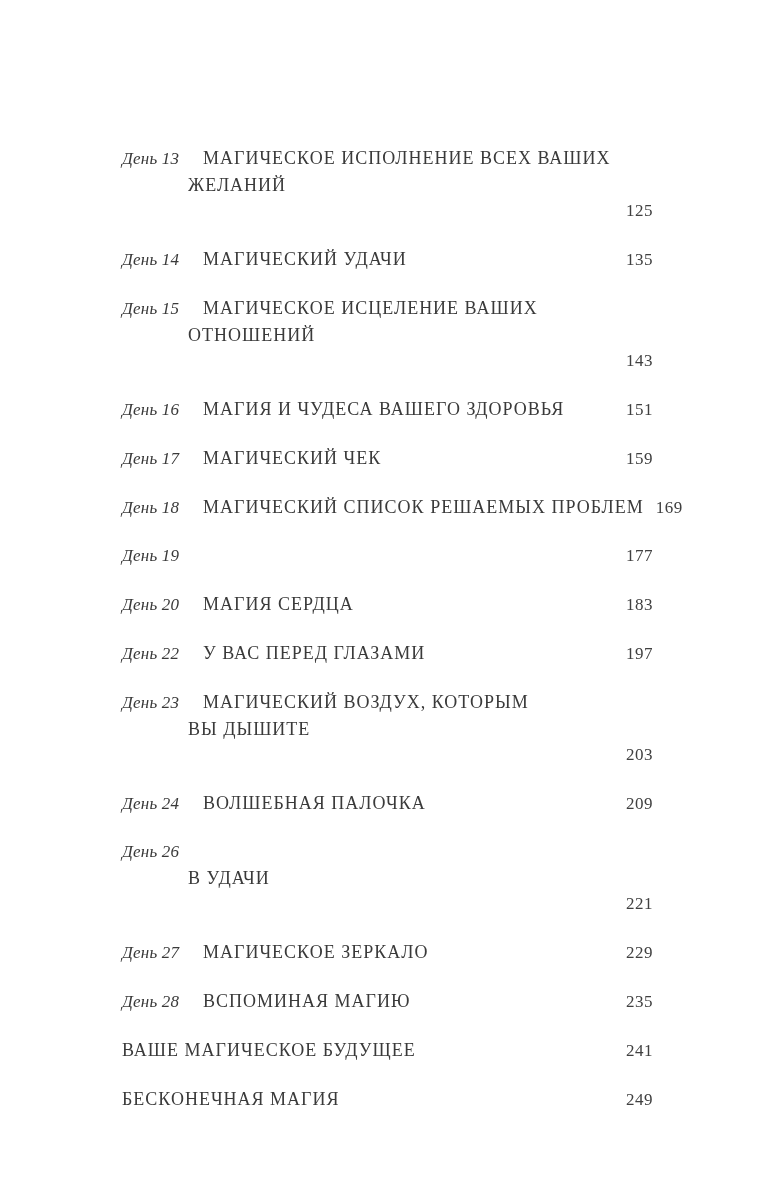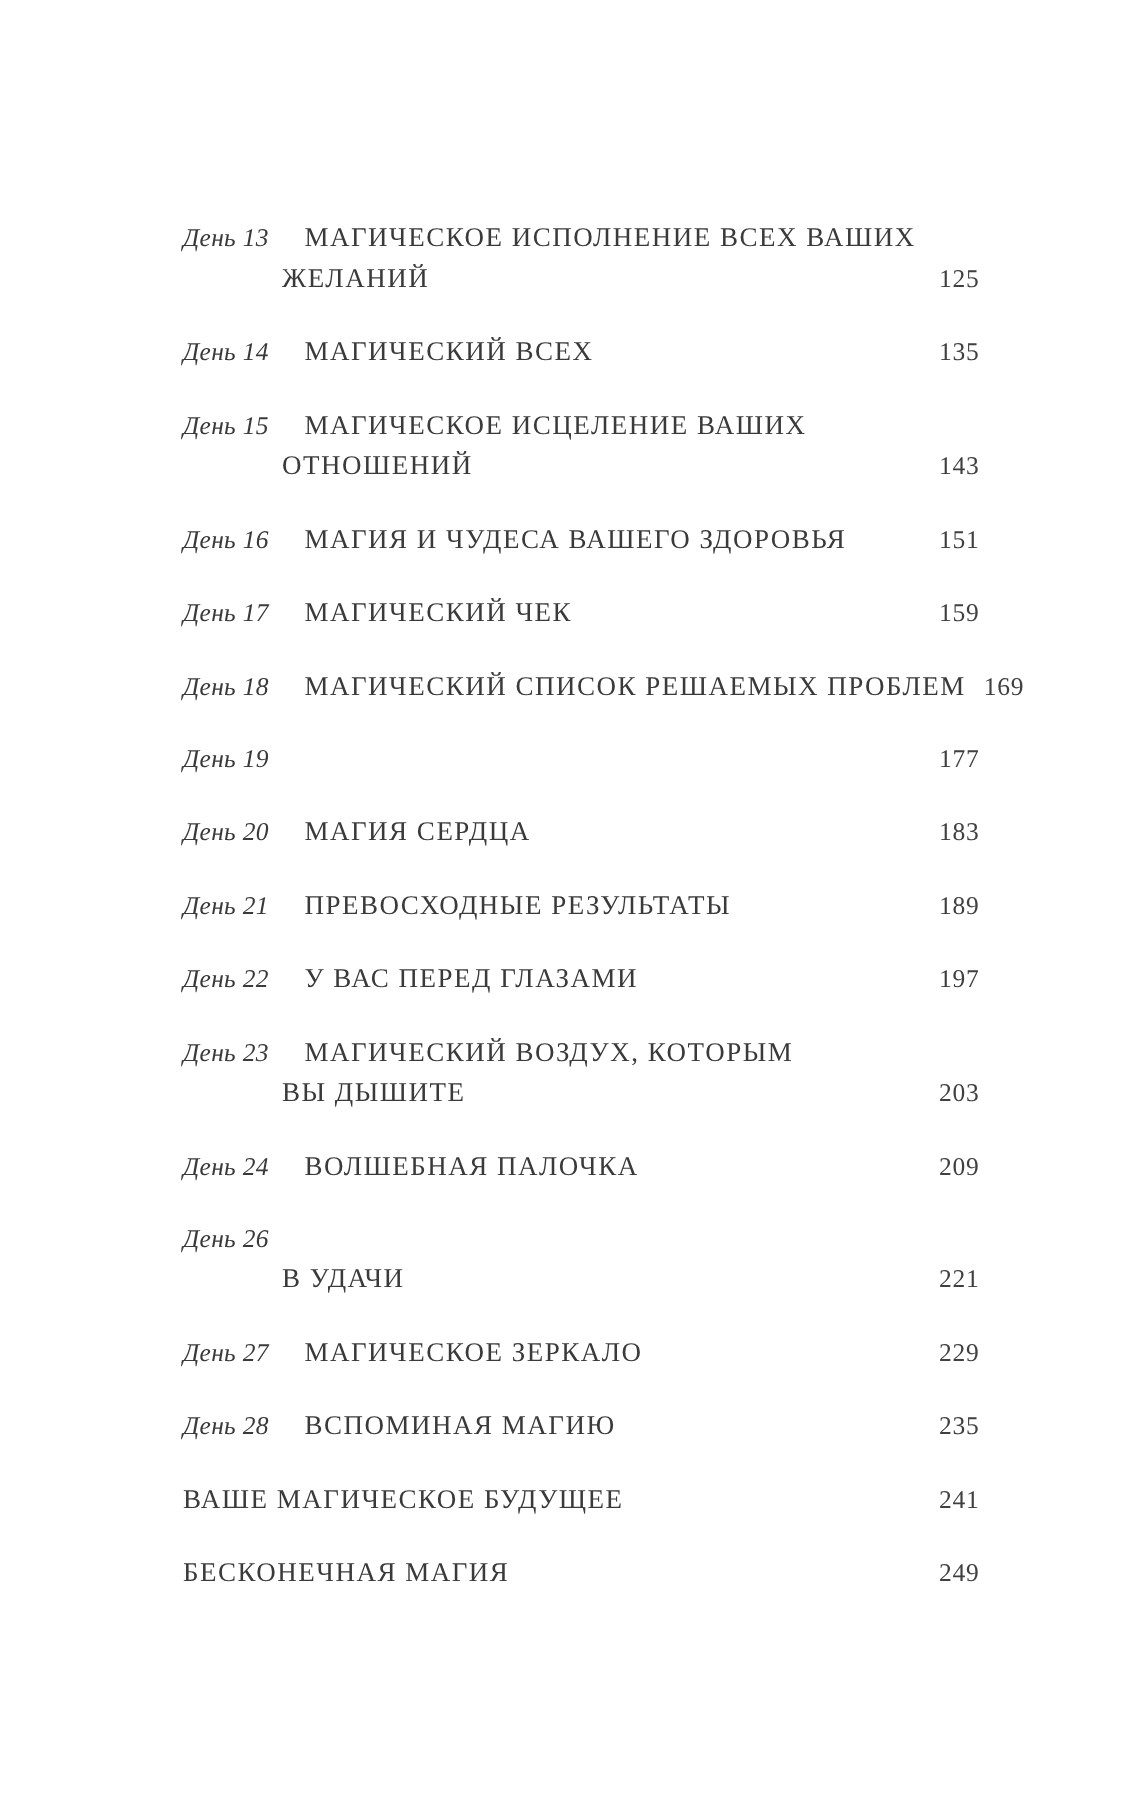--- a/index.html
+++ b/index.html
@@ -38,20 +38,21 @@
     letter-spacing: 0.2px;
   }
   .entry-title {
     font-size: 18px;
     color: #3a3a3a;
     letter-spacing: 1px;
     text-align: right;
   }
   .toc-line.cont {
     padding-left: 66px;
+    flex-direction: column;
   }
   .entry-page {
     margin-left: auto;
     padding-left: 12px;
     font-size: 17px;
     color: #404040;
     letter-spacing: 0.5px;
   }
 </style>
 </head>
@@ -65,21 +66,21 @@
           <span class="entry-title">МАГИЧЕСКОЕ ИСПОЛНЕНИЕ ВСЕХ ВАШИХ</span>
         </div>
         <div class="toc-line cont">
           <span class="entry-title">ЖЕЛАНИЙ</span>
           <span class="entry-page">125</span>
         </div>
       </div>
       <div class="toc-entry">
         <div class="toc-line">
           <span class="entry-label">День 14</span>
-          <span class="entry-title">МАГИЧЕСКИЙ ВСЕХ</span>
+          <span class="entry-title">МАГИЧЕСКИЙ УДАЧИ</span>
           <span class="entry-page">135</span>
         </div>
       </div>
       <div class="toc-entry">
         <div class="toc-line">
           <span class="entry-label">День 15</span>
           <span class="entry-title">МАГИЧЕСКОЕ ИСЦЕЛЕНИЕ ВАШИХ</span>
         </div>
         <div class="toc-line cont">
           <span class="entry-title">ОТНОШЕНИЙ</span>
@@ -111,27 +112,20 @@
         <div class="toc-line">
           <span class="entry-label">День 19</span>
           <span class="entry-page">177</span>
         </div>
       </div>
       <div class="toc-entry">
         <div class="toc-line">
           <span class="entry-label">День 20</span>
           <span class="entry-title">МАГИЯ СЕРДЦА</span>
           <span class="entry-page">183</span>
-        </div>
-      </div>
-      <div class="toc-entry">
-        <div class="toc-line">
-          <span class="entry-label">День 21</span>
-          <span class="entry-title">ПРЕВОСХОДНЫЕ РЕЗУЛЬТАТЫ</span>
-          <span class="entry-page">189</span>
         </div>
       </div>
       <div class="toc-entry">
         <div class="toc-line">
           <span class="entry-label">День 22</span>
           <span class="entry-title">У ВАС ПЕРЕД ГЛАЗАМИ</span>
           <span class="entry-page">197</span>
         </div>
       </div>
       <div class="toc-entry">

